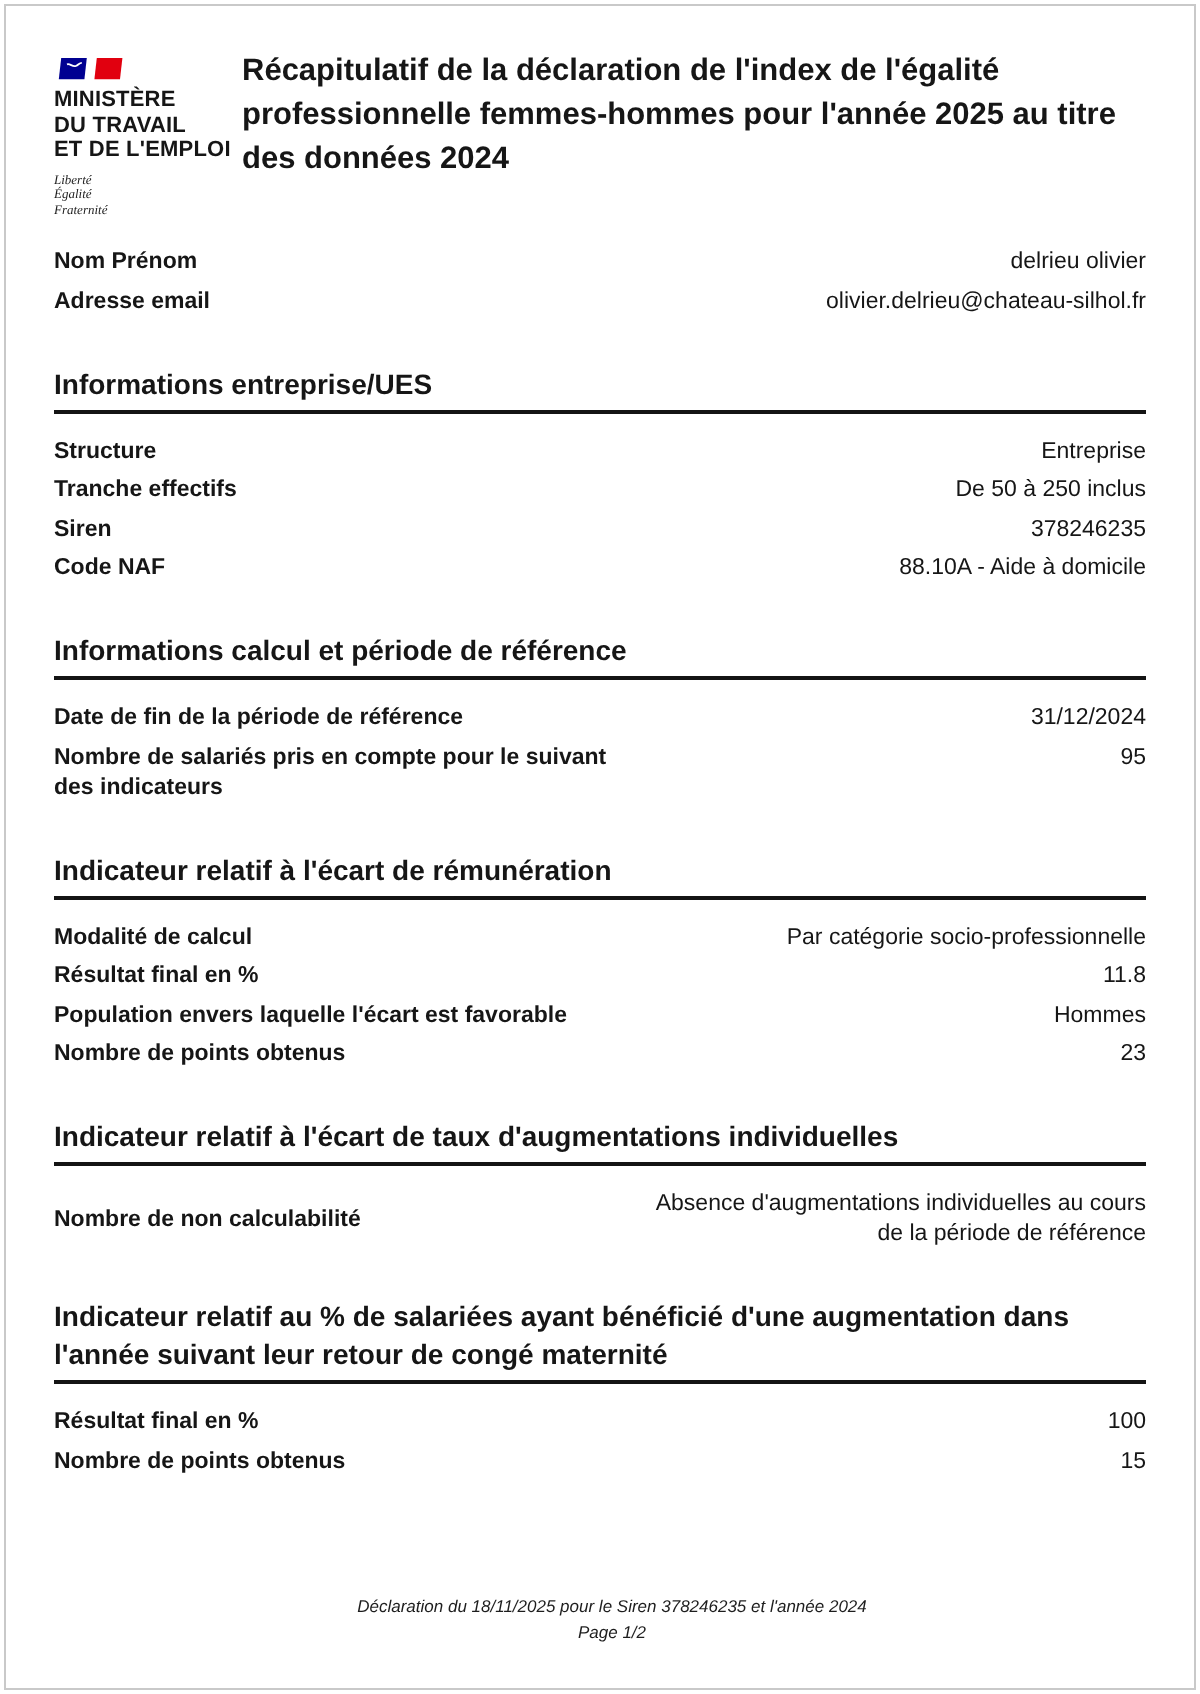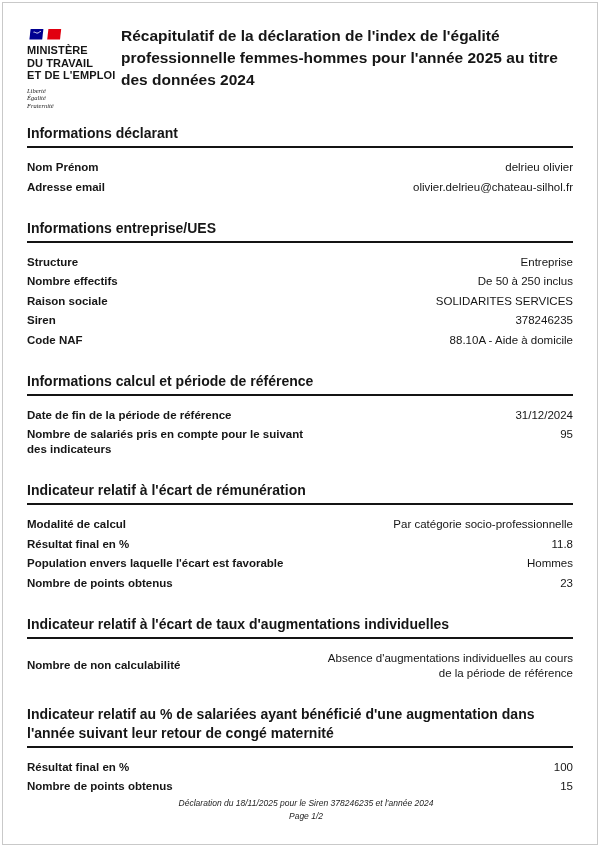--- a/index.html
+++ b/index.html
@@ -113,44 +113,39 @@
       <h1 class="doc-title">
         <div>Récapitulatif de la déclaration de l'index de l'égalité</div>
         <div>professionnelle femmes-hommes pour l'année 2025 au titre</div>
         <div>des données 2024</div>
       </h1>
     </header>
 
     <main>
 
       <section class="first">
-        <h2 class="section-heading">Informations déclarant</h2>
         <div class="row">
           <div class="row-label">Nom Prénom</div>
           <div class="row-value">delrieu olivier</div>
         </div>
         <div class="row">
           <div class="row-label">Adresse email</div>
           <div class="row-value">olivier.delrieu@chateau-silhol.fr</div>
         </div>
       </section>
 
       <section>
         <h2 class="section-heading">Informations entreprise/UES</h2>
         <div class="row">
           <div class="row-label">Structure</div>
           <div class="row-value">Entreprise</div>
         </div>
         <div class="row">
-          <div class="row-label">Nombre effectifs</div>
+          <div class="row-label">Tranche effectifs</div>
           <div class="row-value">De 50 à 250 inclus</div>
-        </div>
-        <div class="row">
-          <div class="row-label">Raison sociale</div>
-          <div class="row-value">SOLIDARITES SERVICES</div>
         </div>
         <div class="row">
           <div class="row-label">Siren</div>
           <div class="row-value">378246235</div>
         </div>
         <div class="row">
           <div class="row-label">Code NAF</div>
           <div class="row-value">88.10A - Aide à domicile</div>
         </div>
       </section>

